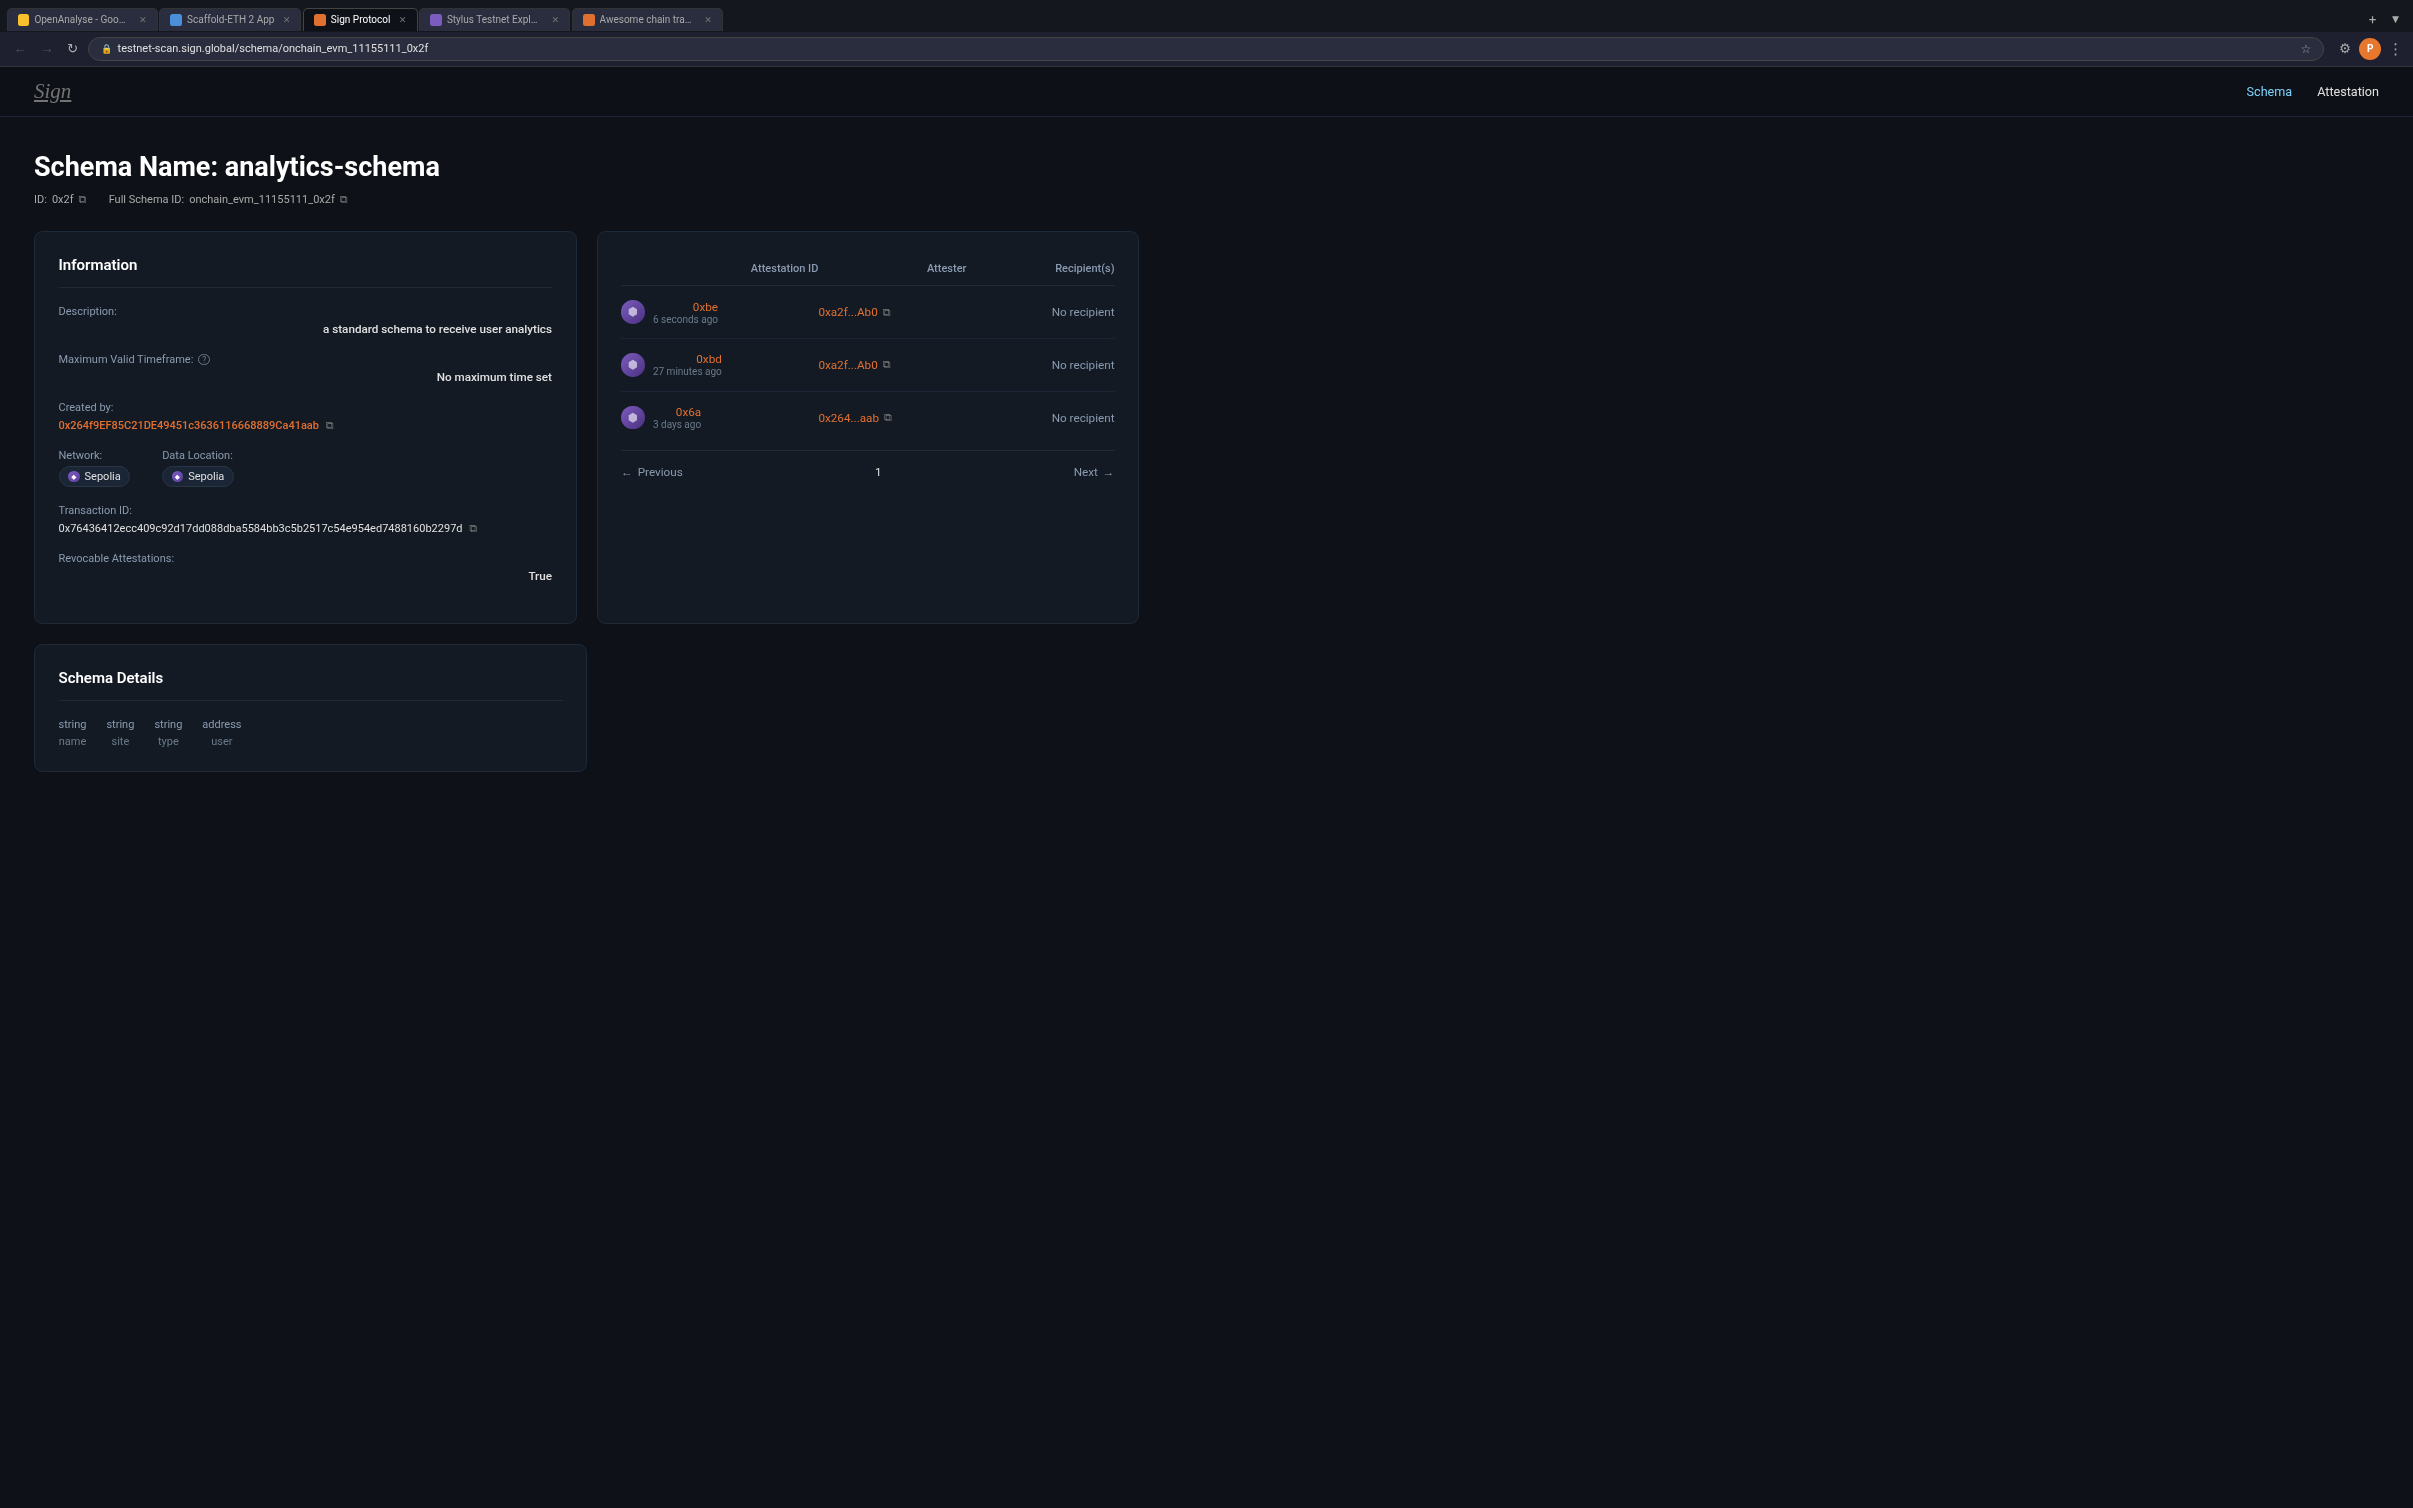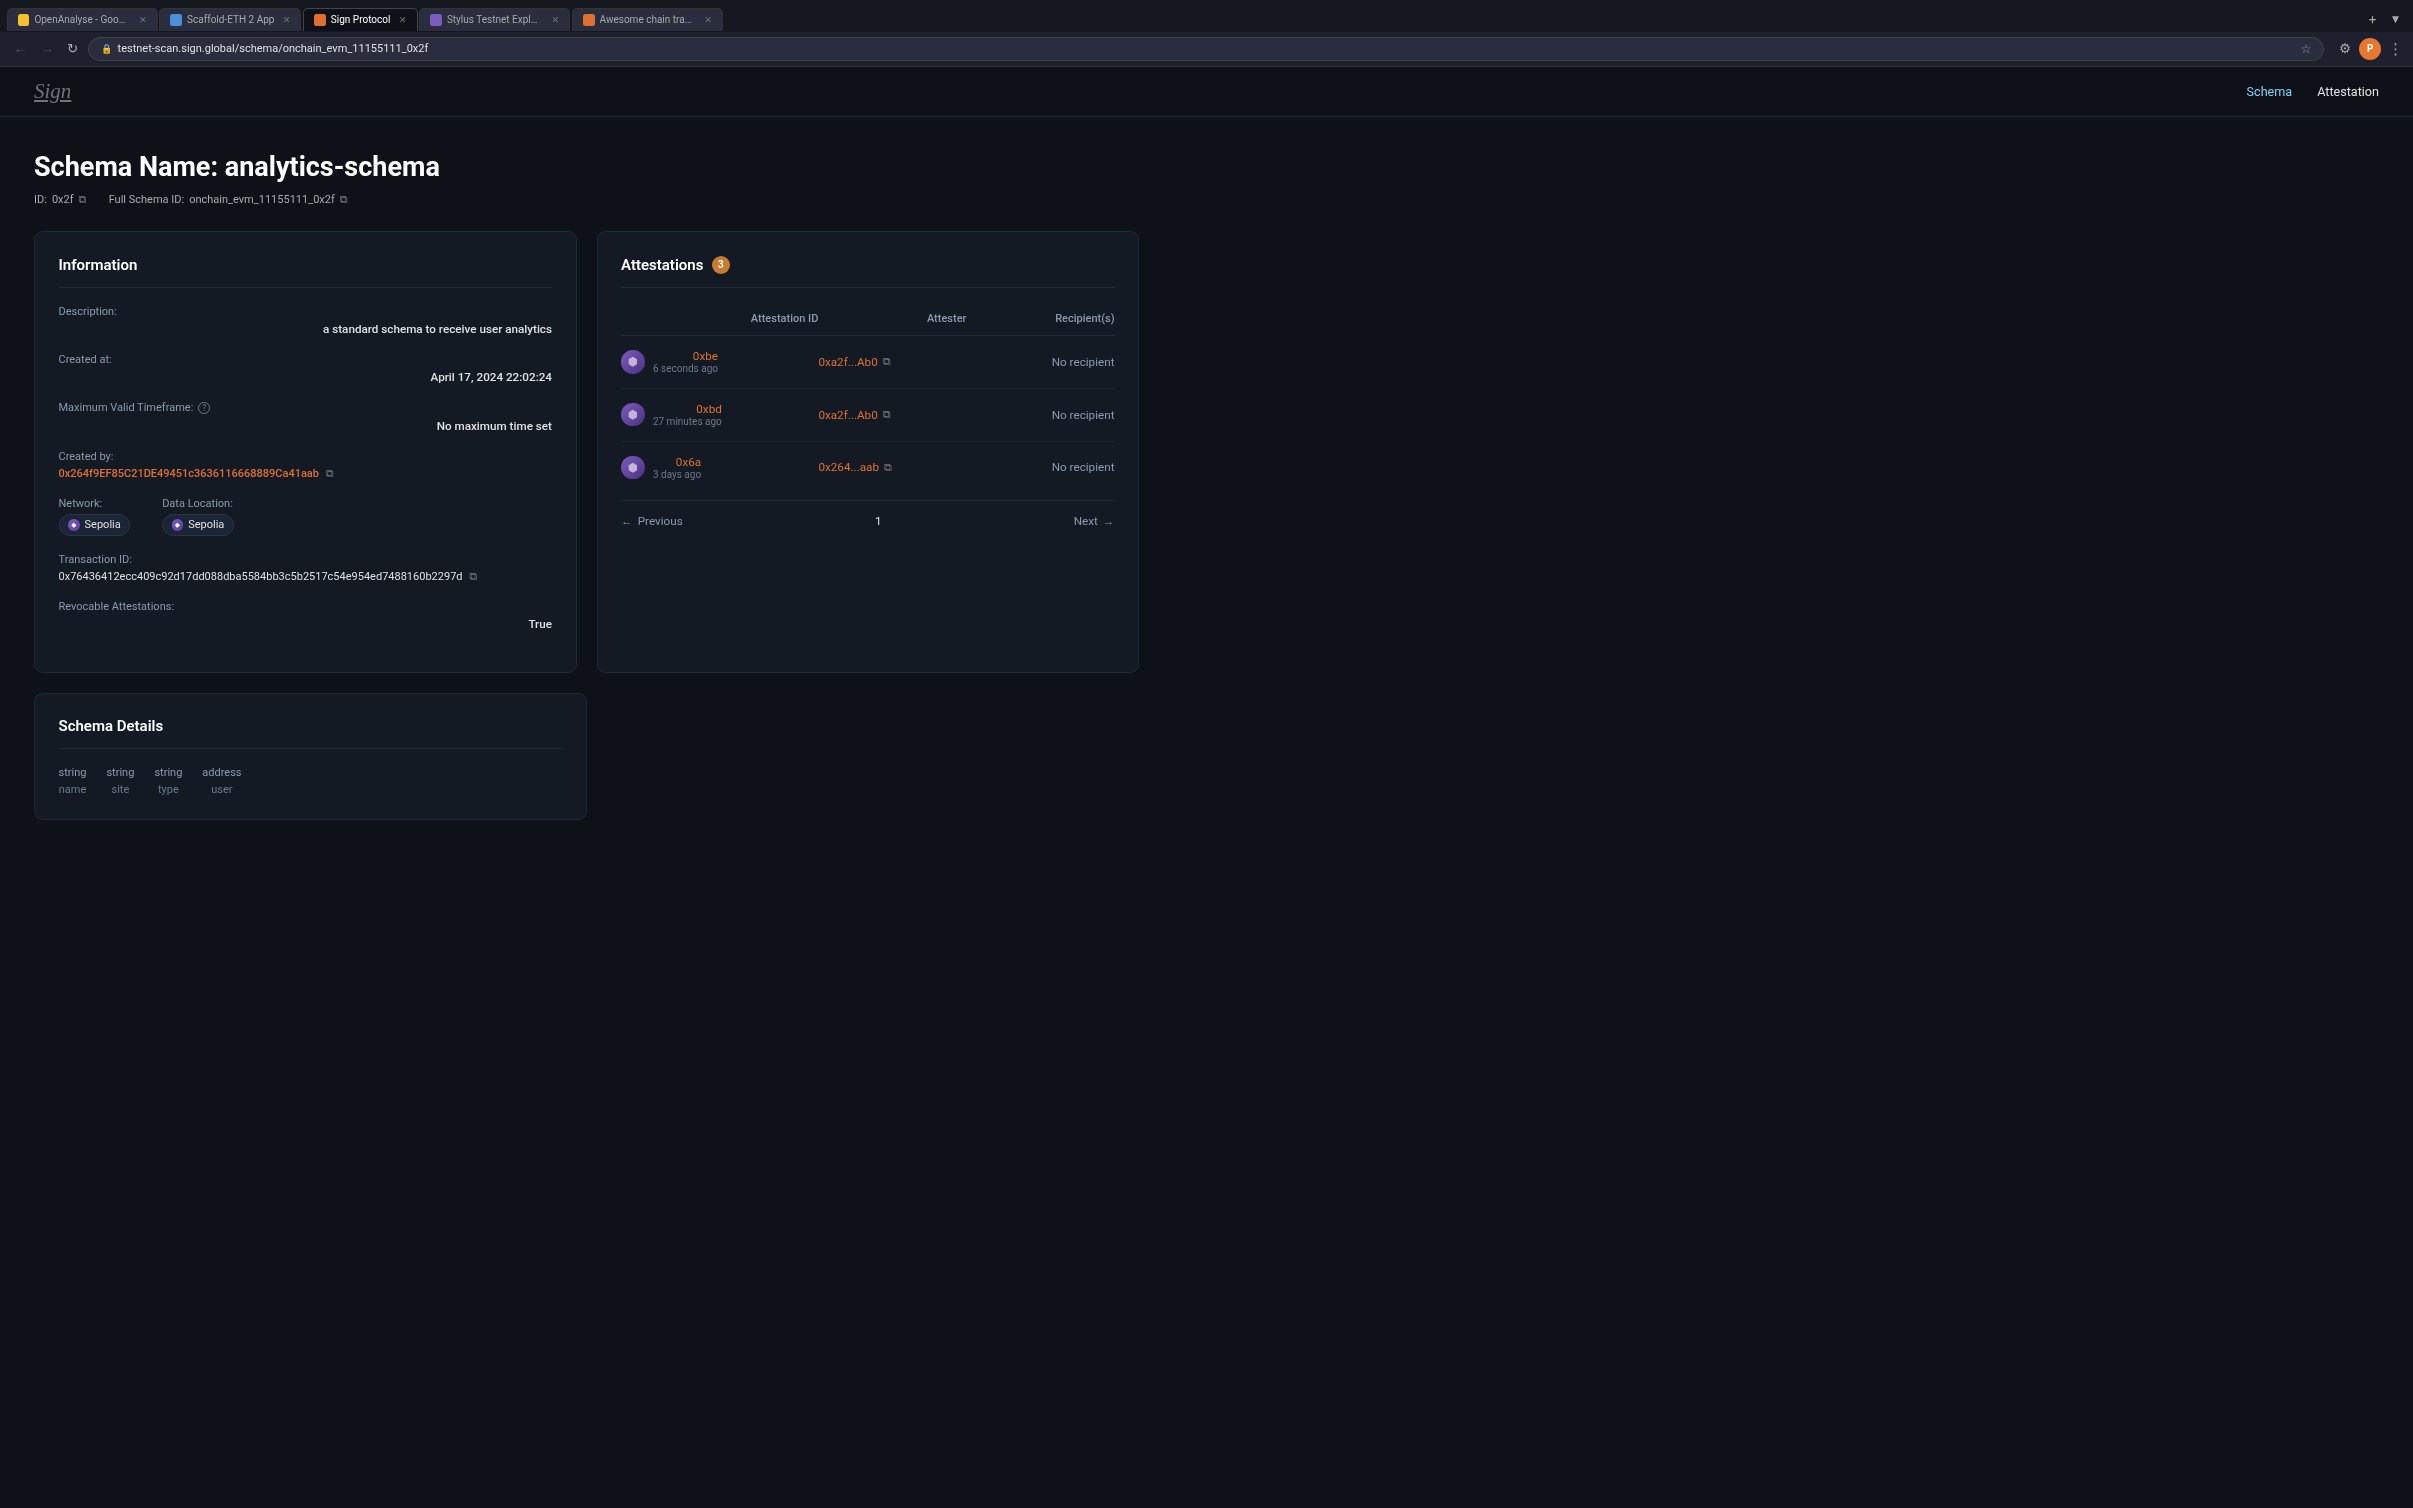--- a/index.html
+++ b/index.html
@@ -461,24 +461,20 @@
     <div class="card">
       <div class="card-title">
         <span>Information</span>
       </div>
 
       <div class="info-row">
         <div class="info-label">Description:</div>
         <div class="info-value">a standard schema to receive user analytics</div>
       </div>
 
-      <div class="info-row">
-        <div class="info-label">Created at:</div>
-        <div class="info-value">April 17, 2024 22:02:24</div>
-      </div>
 
       <div class="info-row">
         <div class="info-label">
           <span>Maximum Valid Timeframe:</span>
           <span class="info-icon">?</span>
         </div>
         <div class="info-value">No maximum time set</div>
       </div>
 
       <div class="info-row">
@@ -516,24 +512,20 @@
         </div>
       </div>
 
       <div class="info-row">
         <div class="info-label">Revocable Attestations:</div>
         <div class="info-value">True</div>
       </div>
     </div>
 
     <div class="card">
-      <div class="card-title">
-        <span>Attestations</span>
-        <span class="badge">3</span>
-      </div>
 
       <div class="att-table">
         <div class="att-header">
           <span>Attestation ID</span>
           <span>Attester</span>
           <span>Recipient(s)</span>
         </div>
 
         <div id="att-rows">
             <div class="att-row">

